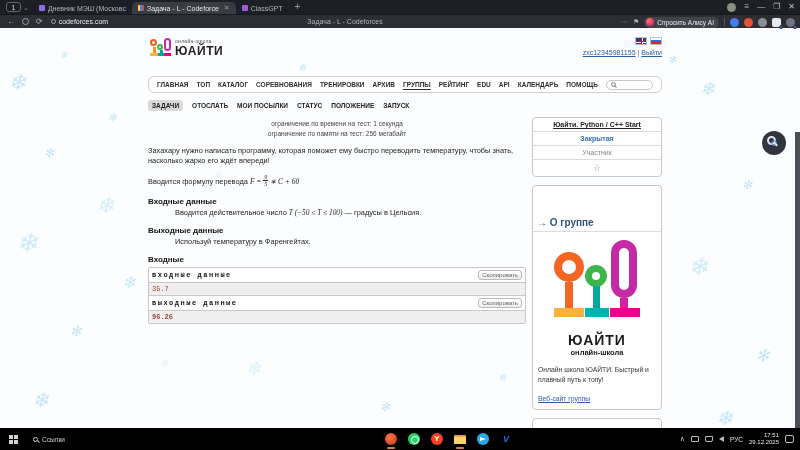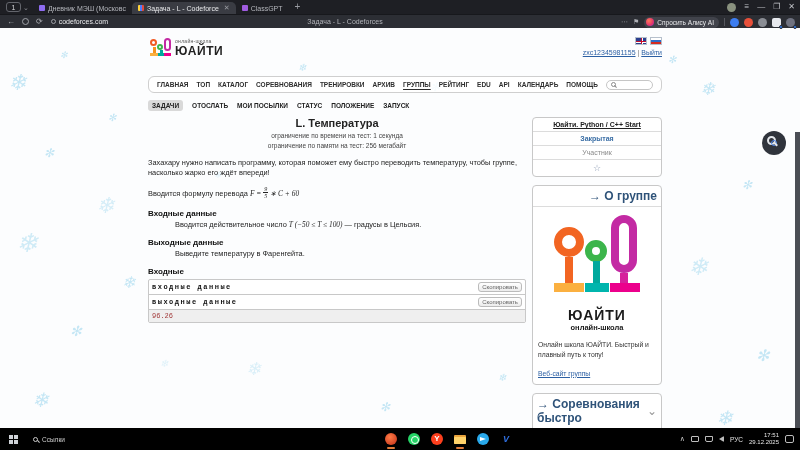--- a/index.html
+++ b/index.html
@@ -116,32 +116,32 @@
   .spec { font-size:7.4px; color:#222; margin-top:2px;padding-left:27px; }
 
   .sample { border:1px solid #c8c8c8; border-radius:2px; margin-top:3px; background:#fff; }
   .sample-h { display:flex; justify-content:space-between; align-items:center; padding:2px 3px;
     border-bottom:1px solid #c8c8c8; }
   .sample-h .lbl { font-family:"Liberation Mono",monospace; font-weight:bold; font-size:7px; letter-spacing:1.5px; color:#111; }
   .copy-btn { font-size:6px; color:#666; border:1px solid #bbb; border-radius:3px; padding:1px 3px;
     background:linear-gradient(#fff,#ececec); }
   .sample-v { background:#efefef; font-family:"Liberation Mono",monospace; font-size:7px;
     color:#a33c3c; padding:2px 3px; border-bottom:1px solid #c8c8c8; }
-  .sample-v.last { border-bottom:none; }
+  .sample-v.last { border-bottom:none;font-weight:bold; }
 
   
   .sbox { border:1px solid #c8c8c8; border-radius:4px; background:#fff; margin-bottom:8px; overflow:hidden; }
   .srow { padding:3px 4px; text-align:center; border-bottom:1px solid #dcdcdc; font-size:7px; }
   .srow.last { border-bottom:none; }
   .grp-title { font-weight:bold; color:#222; text-decoration:underline; font-size:7px; }
   .grp-status { color:#3a6ea5; font-weight:bold; }
   .grp-role { color:#8a8a8a; }
   .grp-star { color:#93a1b8; font-size:9px; }
   .sbox-h { padding:3px 4px; border-bottom:1px solid #dcdcdc; color:#2f5379; font-weight:bold;
-    font-size:12px; display:flex; justify-content:flex-end; align-items:center; }
+    font-size:10px; display:flex; justify-content:flex-start; align-items:center;margin-top:28px; }
   .sbox-h .chev { color:#999; font-weight:normal; }
   .sbox-body { padding:4px; }
 
   .biglogo { margin:4px auto 0; width:100px; }
   .shapes { position:relative; height:85px; width:86px; margin:0 auto; }
   .shapes i { position:absolute; }
   .b-o-ring { left:0; top:12px; width:30px; height:30px; border:8px solid #f26522; border-radius:50%; }
   .b-o-stem { left:11px; top:42px; width:8px; height:26px; background:#f26522; }
   .b-o-base { left:0; top:68px; width:30px; height:9px; background:#fbb040; }
   .b-g-ring { left:31px; top:25px; width:22px; height:22px; border:7px solid #3cb54b; border-radius:50%; }
@@ -340,50 +340,50 @@
       <span class="ctab">ОТОСЛАТЬ</span>
       <span class="ctab">МОИ ПОСЫЛКИ</span>
       <span class="ctab">СТАТУС</span>
       <span class="ctab">ПОЛОЖЕНИЕ</span>
       <span class="ctab">ЗАПУСК</span>
     </div>
 
     <div class="main">
 
       <div class="problem">
-        <div class="p-title">L. Температура</div>
         <div class="limits">
           <div>ограничение по времени на тест: 1 секунда</div>
           <div>ограничение по памяти на тест: 256 мегабайт</div>
         </div>
-        <p class="statement">Захахару нужно написать программу, которая поможет ему быстро переводить температуру, чтобы группе, насколько жарко его ждёт впереди!</p>
+        <p class="statement">Захахару нужно написать программу, которая поможет ему быстро переводить температуру, чтобы знать, насколько жарко его ждёт впереди!</p>
         <p class="statement">
           <span>Вводится формулу перевода</span>
           <span class="math">
             <span>F</span>
             <span>=</span>
             <span class="frac"><span class="num">9</span><span class="den">5</span></span>
             <span>∗</span>
             <span>C</span>
             <span>+</span>
             <span>60</span>
           </span>
         </p>
         <div class="sec-h">Входные данные</div>
         <div class="spec">
           <span>Вводится действительное число </span><span class="math">T (−50 ≤ T ≤ 100)</span><span> — градусы в Цельсия.</span>
         </div>
         <div class="sec-h">Выходные данные</div>
-        <div class="spec">Выведите температуру в Фаренгейта.</div>
+        <div class="spec">Используй температуру в Фаренгейтах.</div>
         <div class="sec-h">Входные</div>
         <div class="sample">
           <div class="sample-h">
             <span class="lbl">входные данные</span>
             <span class="copy-btn">Скопировать</span>
           </div>
+          <div class="sample-v">35.7</div>
           <div class="sample-h">
             <span class="lbl">выходные данные</span>
             <span class="copy-btn">Скопировать</span>
           </div>
           <div class="sample-v last">96.26</div>
         </div>
       </div>
 
       <div class="side">
         <div class="sbox">

